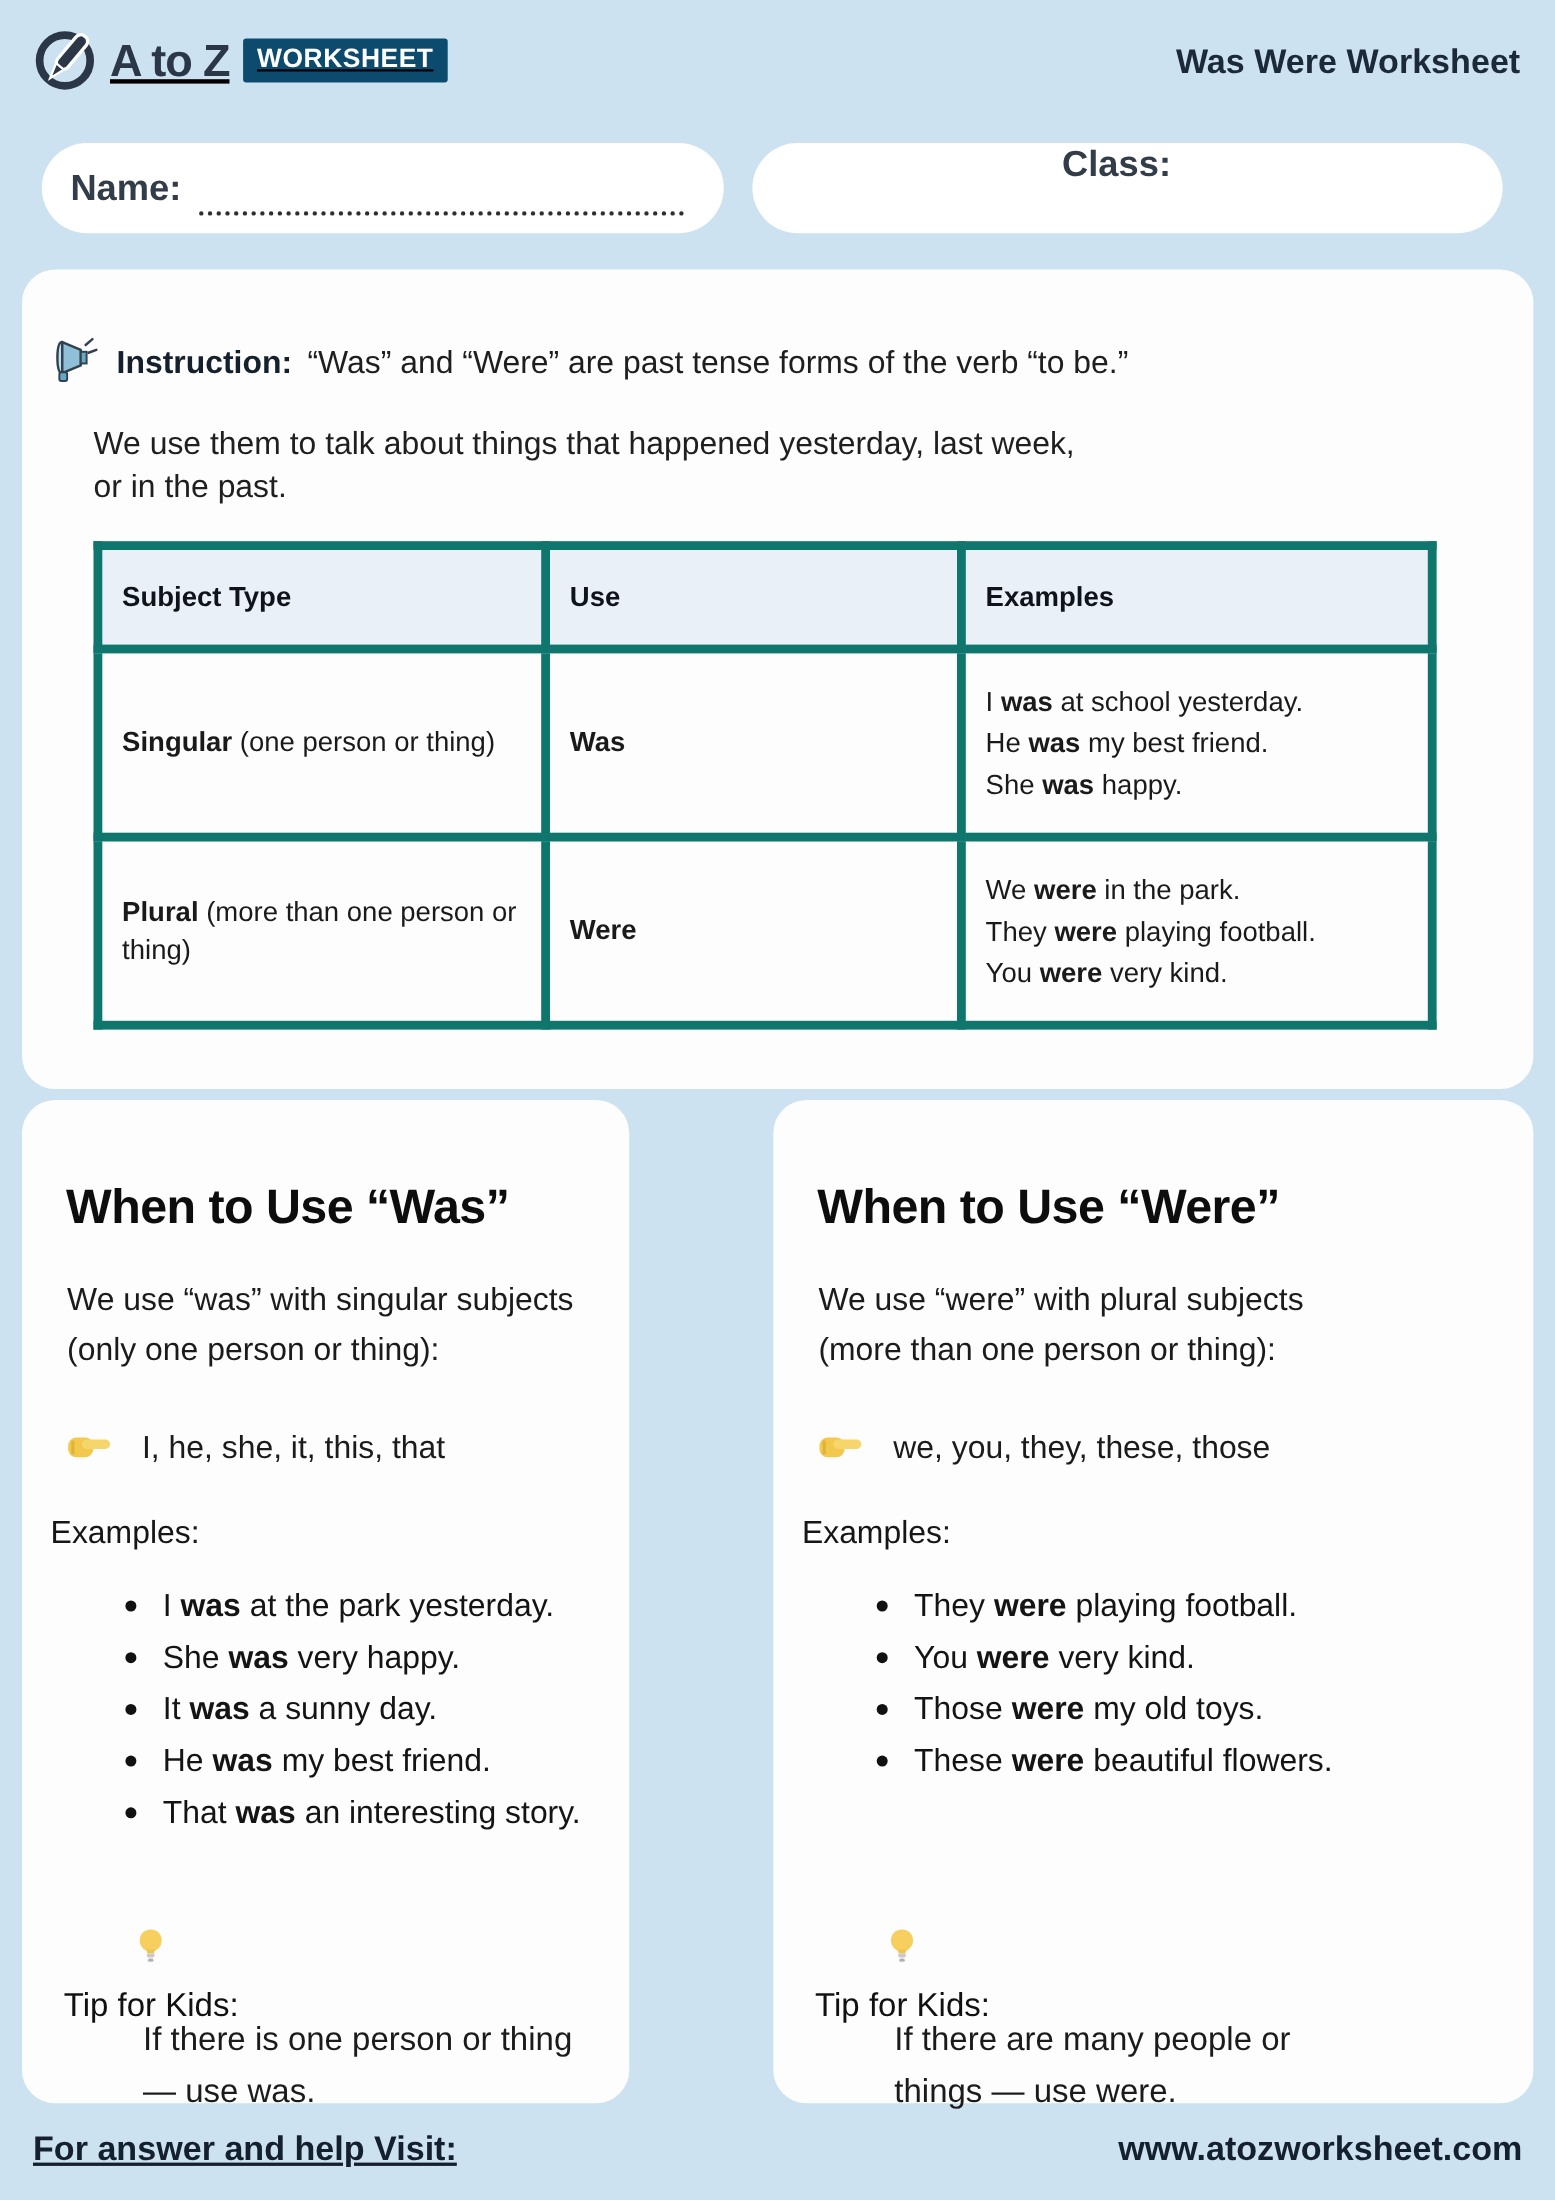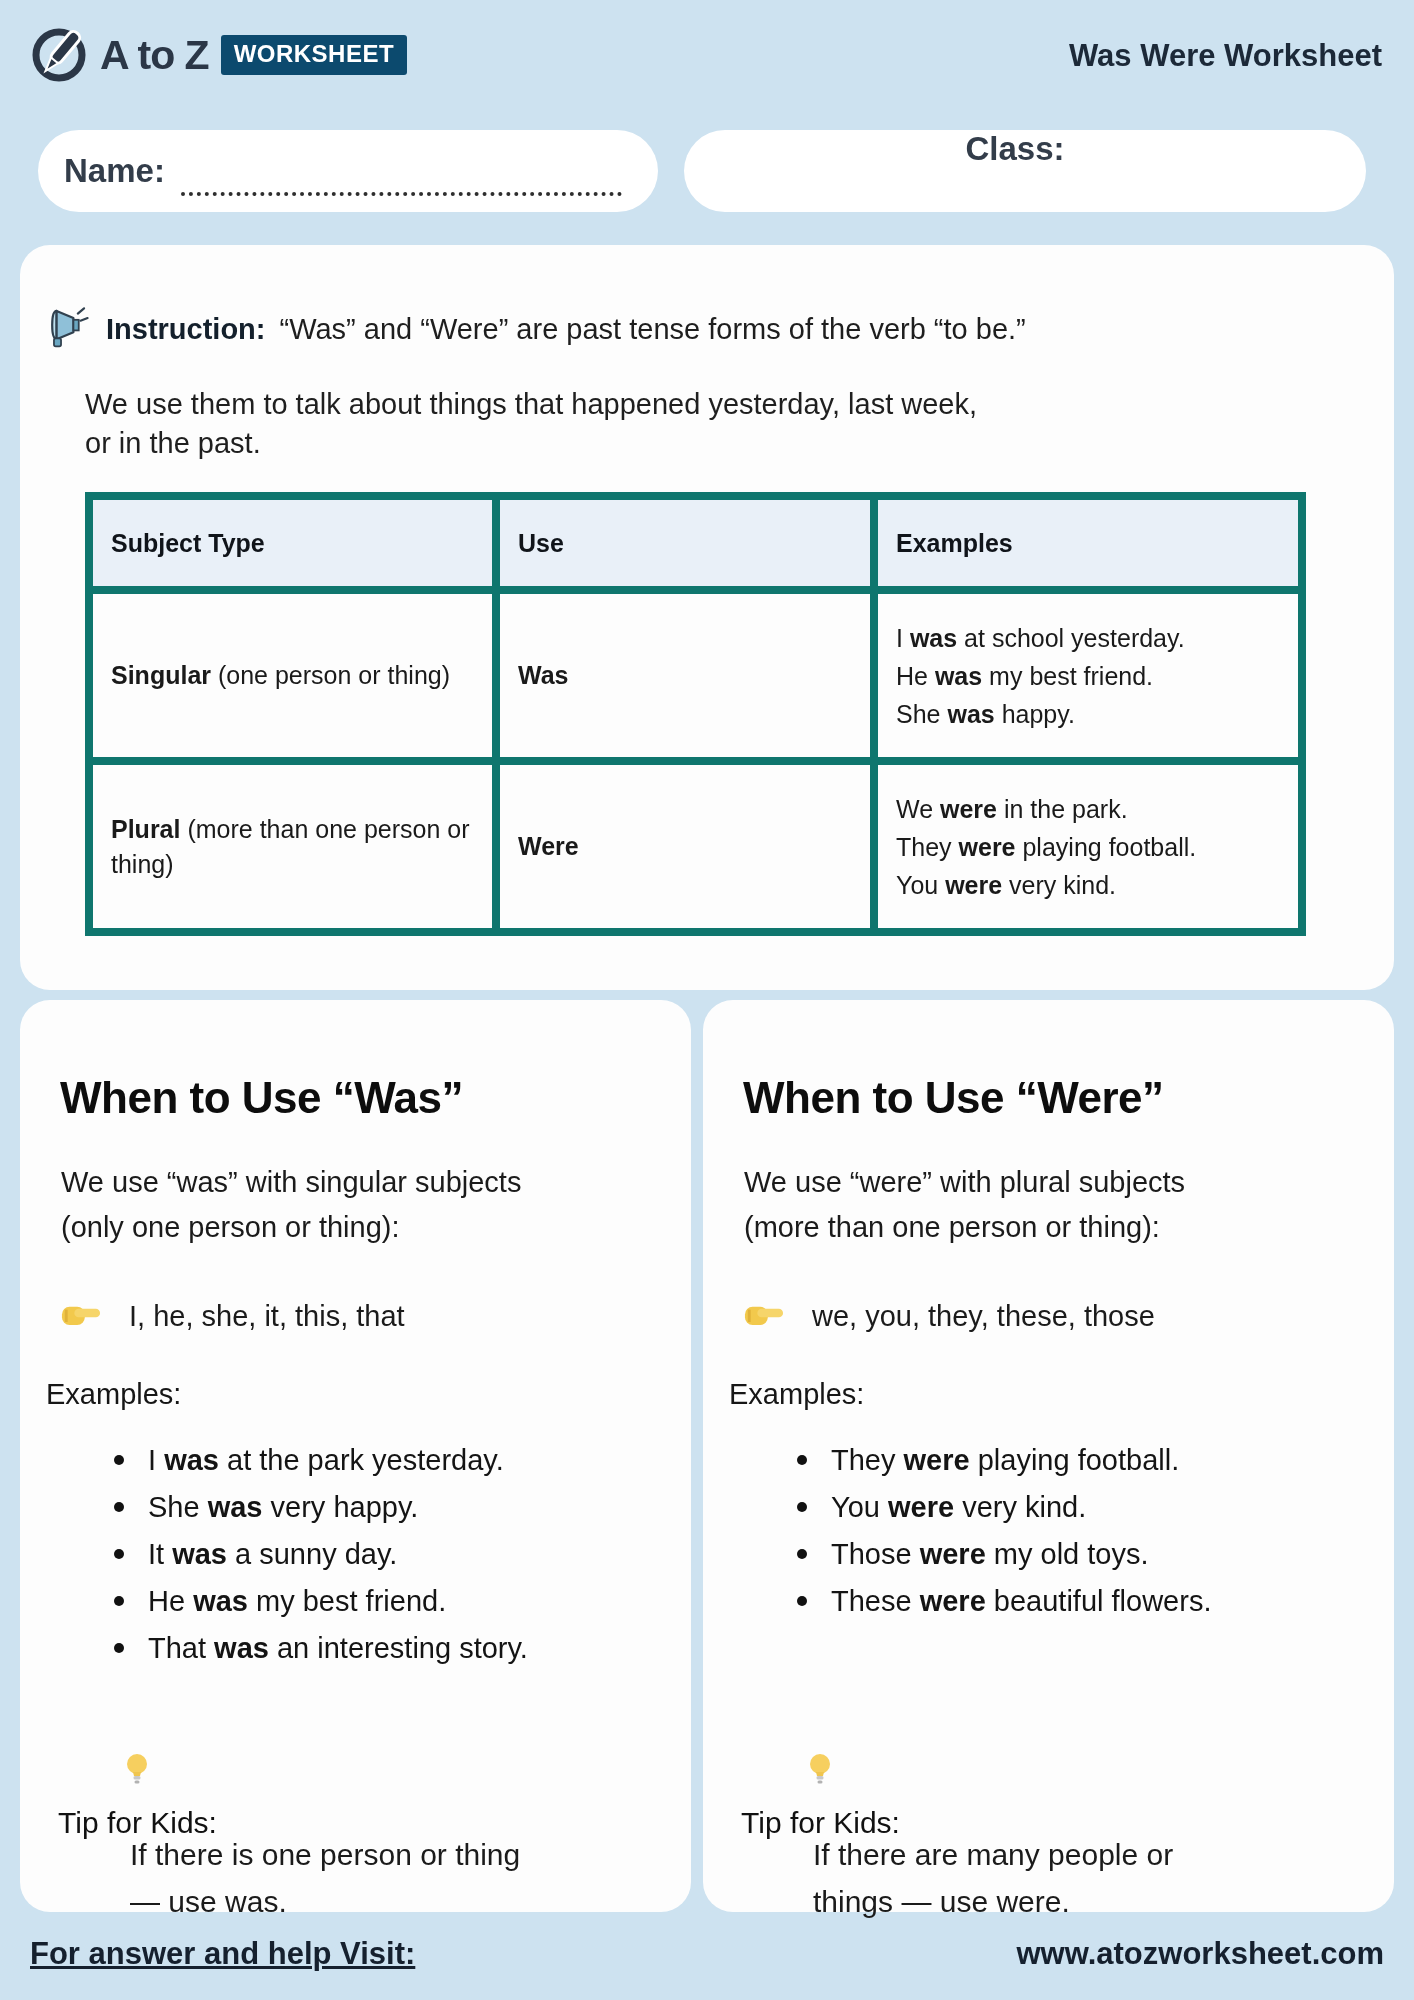--- a/index.html
+++ b/index.html
@@ -1,38 +1,38 @@
 <!DOCTYPE html>
 <html><head>
 <meta charset="utf-8">
 <style>
   html,body { margin:0; padding:0; }
   body { font-family: "Liberation Sans", "DejaVu Sans", sans-serif; }
   .page { position:relative; width:1414px; height:2000px; background:#cde2f0; overflow:hidden; }
 
   
-  .brand { position:absolute; left:30px; top:26px; display:flex; align-items:center; gap:12px; }
+  .brand { position:absolute; left:30px; top:26px; display:flex; align-items:center; gap:12px;text-decoration:underline; }
   .brand-logo { width:58px; height:58px; }
   .brand-name { font-size:41px; font-weight:800; color:#2b3747; letter-spacing:-1px; }
   .brand-badge { background:#0c4a6e; color:#ffffff; font-size:24px; font-weight:700;
                  padding:5px 13px 7px; border-radius:3px; letter-spacing:0.5px; }
   .doc-title { position:absolute; top:38px; right:32px; font-size:31px; font-weight:700; color:#1c2938; }
 
   
   .pill { position:absolute; top:130px; height:82px; background:#ffffff; border-radius:44px;
           display:flex; align-items:center; }
   .name-pill { left:38px; width:620px; padding:0 36px 0 26px; box-sizing:border-box; }
   .class-pill { left:684px; width:682px; padding:0 28px 0 24px; box-sizing:border-box;flex-direction:column; }
   .pill-label { font-size:33px; font-weight:700; color:#333d4a; margin-right:16px; white-space:nowrap; }
   .dotline { flex:1; height:46px; border-bottom:4px dotted #2e2e2e; }
 
   
   .card { position:absolute; background:#fdfdfd; border-radius:30px; }
   .instruction-card { left:20px; top:245px; width:1374px; height:745px; }
-  .col-card-left  { left:20px;  top:1000px; width:671px; height:912px; }
+  .col-card-left  { left:20px;  top:1000px; width:552px; height:912px; }
   .col-card-right { left:703px; top:1000px; width:691px; height:912px; }
 
   
   .instruction-line { position:absolute; left:26px; top:58px; display:flex; align-items:center;
                       gap:14px; font-size:29px; color:#1e1e1e; white-space:nowrap; }
   .icon { flex:0 0 auto; display:inline-block; }
   .instruction-label { font-weight:700; color:#14202c; }
   .intro { position:absolute; left:65px; top:140px; font-size:29px; line-height:1.35; color:#1f1f1f; }
 
   

